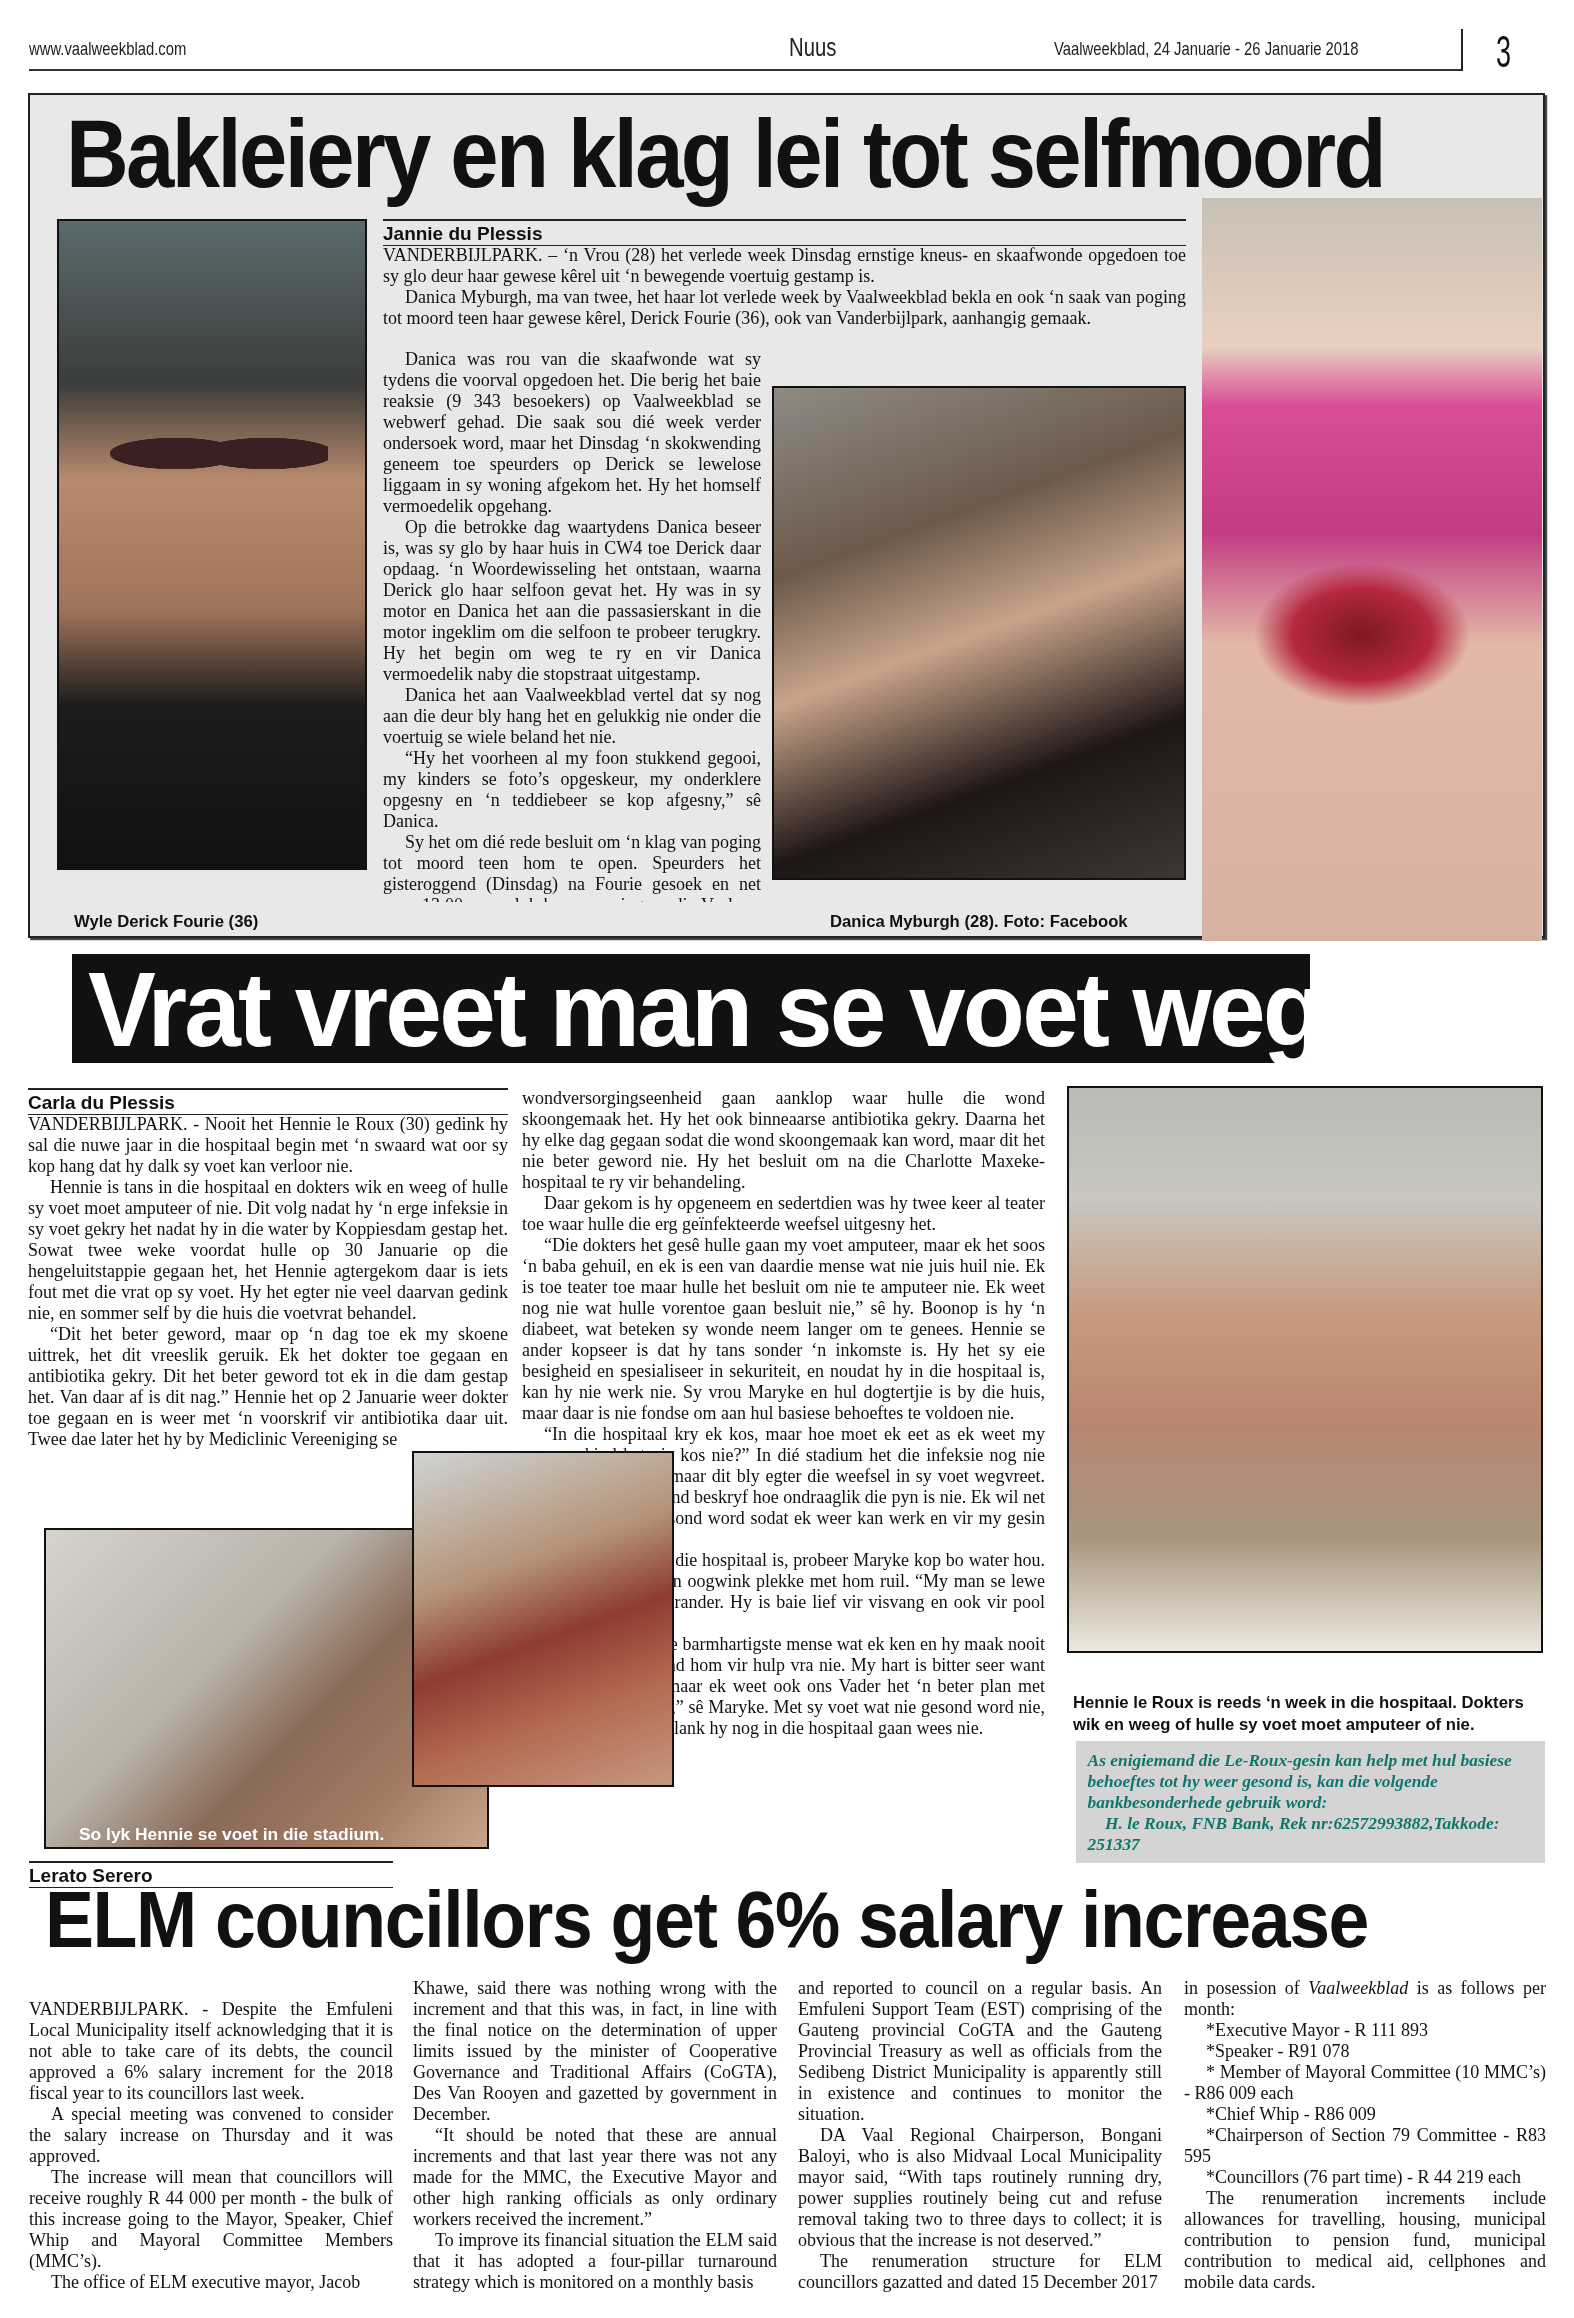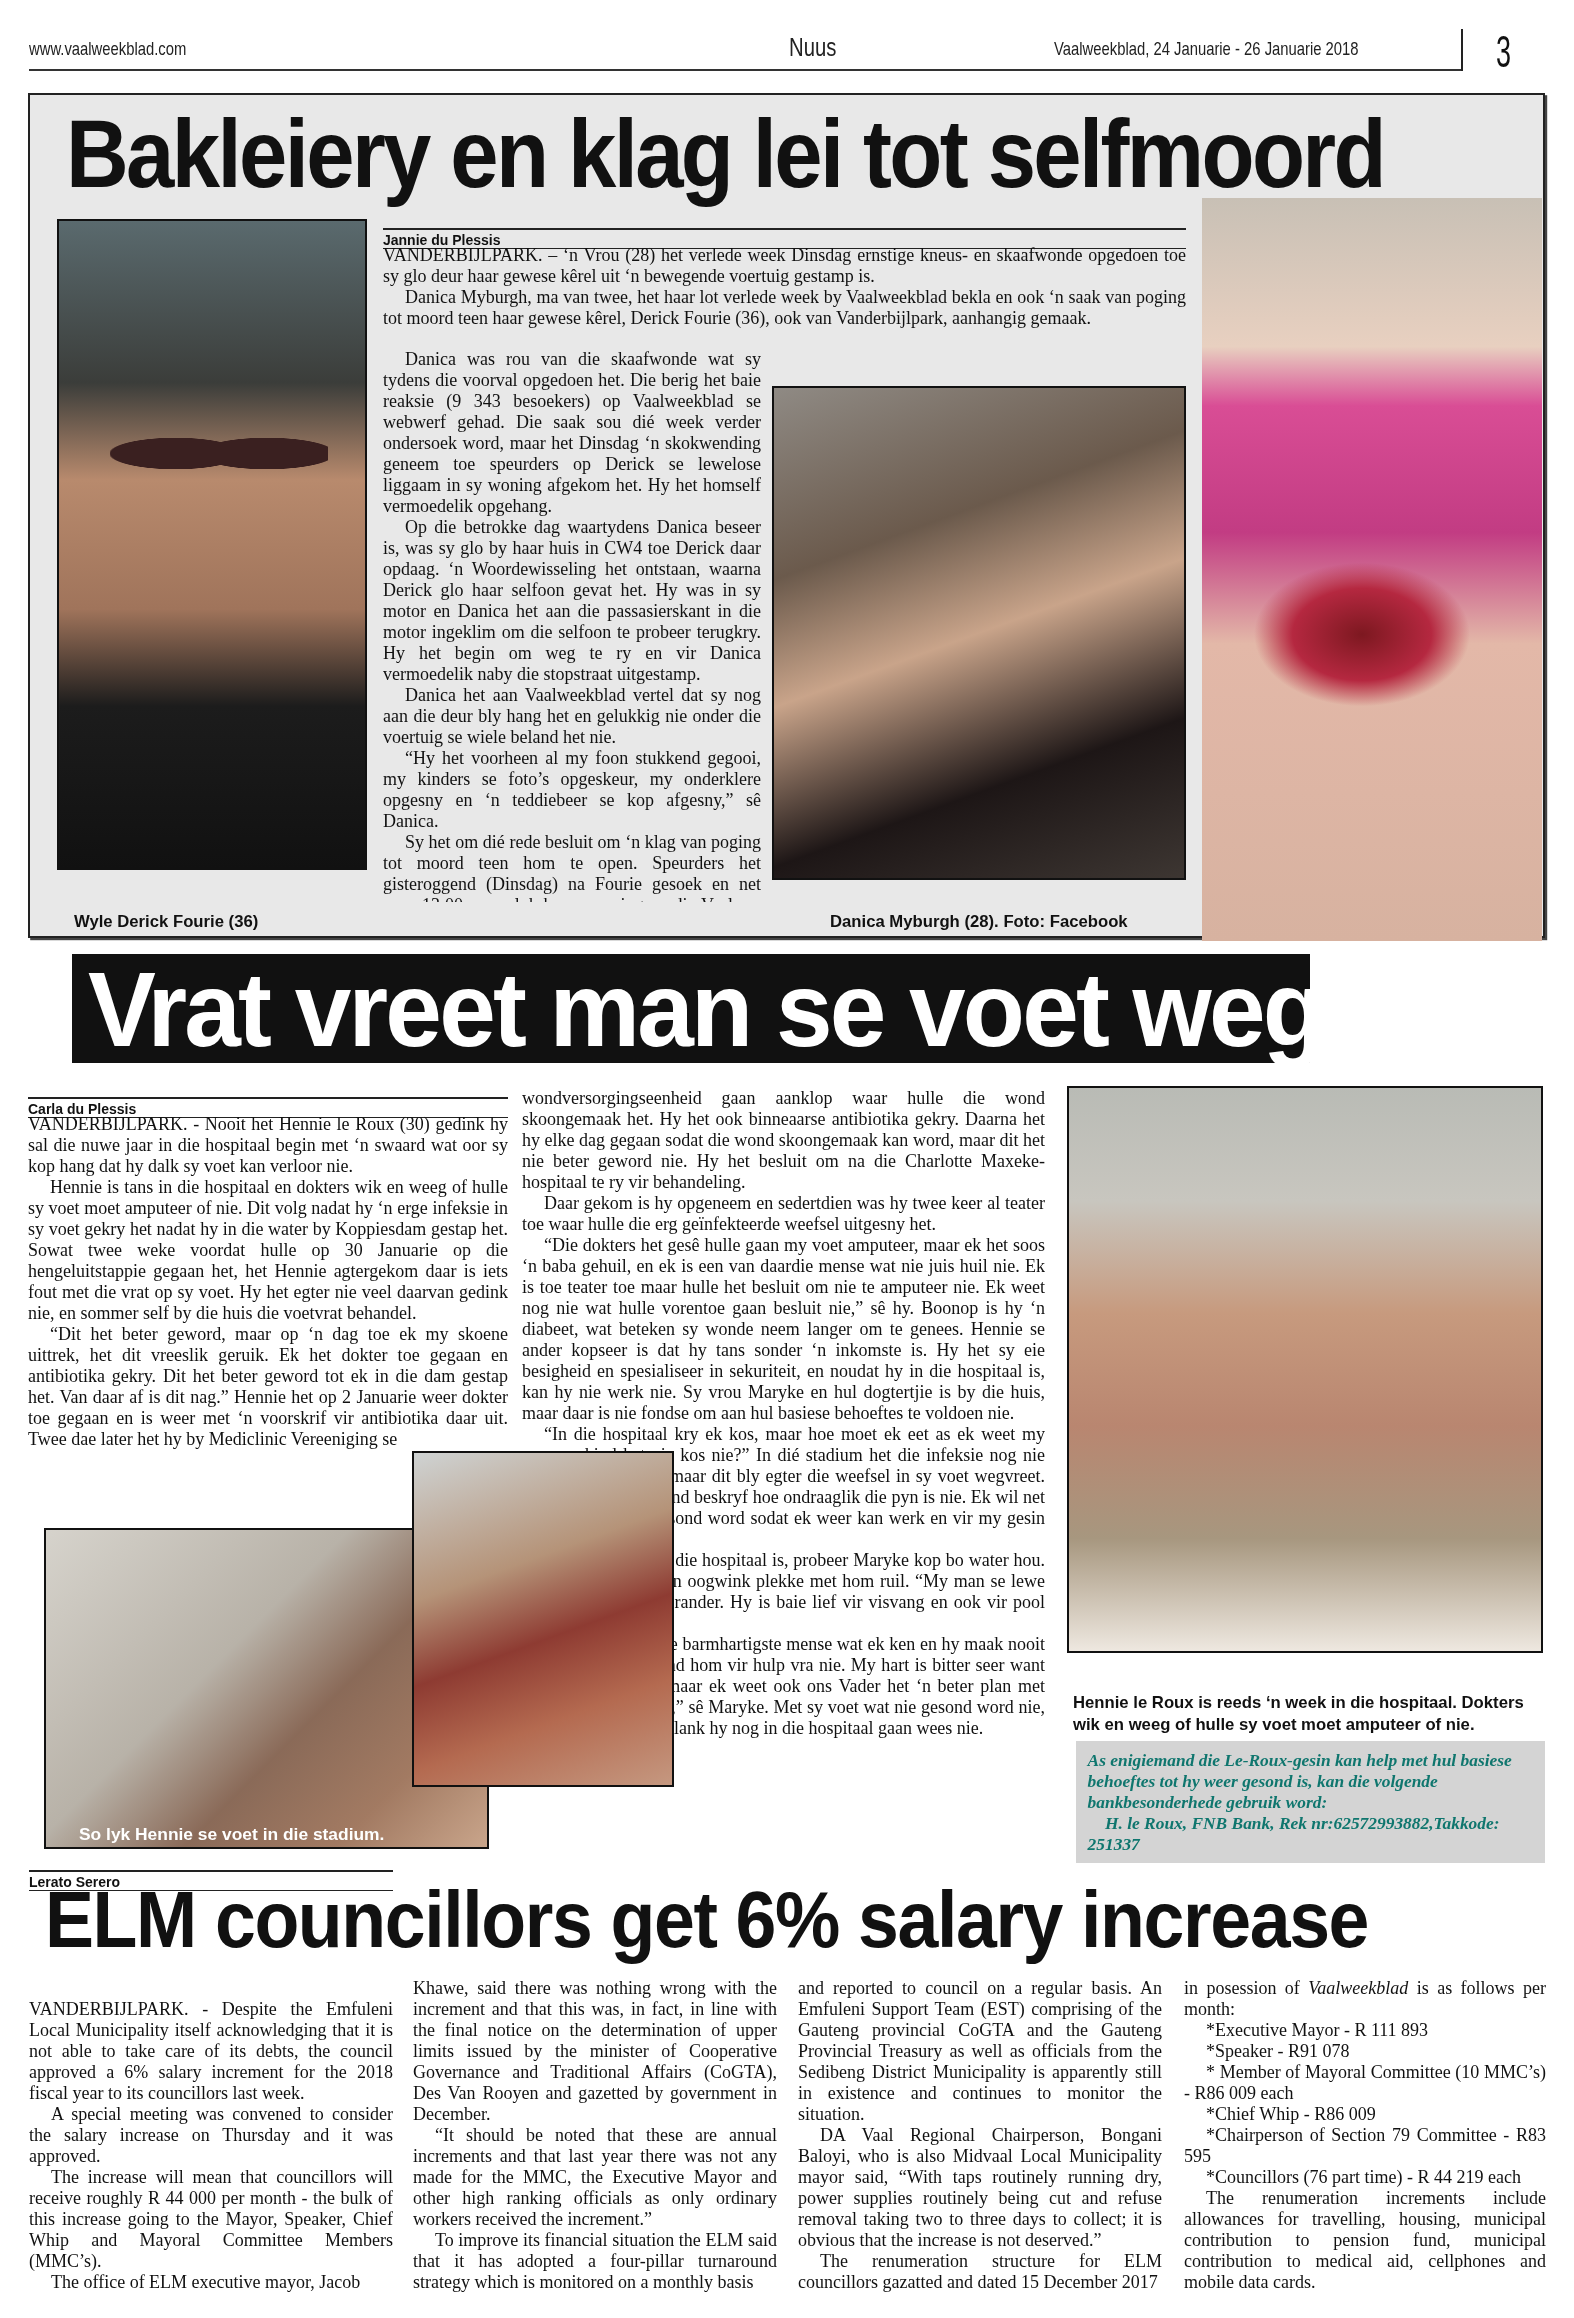--- a/index.html
+++ b/index.html
@@ -1,21 +1,21 @@
 <!DOCTYPE html>
 <html style="font-size:11.6px"><head>
 <meta charset="utf-8">
 <style>
   * { box-sizing: border-box; margin: 0; padding: 0; }
   body { width: 1574px; height: 2319px; background: #fff; position: relative; overflow: hidden; font-family: "Liberation Serif", serif; color: #111; }
   .abs { position: absolute; }
   .sans { font-family: "Liberation Sans", sans-serif; }
   .mast { font-family: "Liberation Sans", sans-serif; font-size: 19px; color: #222; transform: scaleX(0.78); transform-origin: left top; white-space: nowrap; }
   .headline { font-family: "Liberation Sans", sans-serif; font-weight: bold; letter-spacing: -2.9px; white-space: nowrap; }
-  .byline { font-family: "Liberation Sans", sans-serif; font-weight: bold; font-size: 14px; border-top: 2.2px solid #222; border-bottom: 1.5px solid #222; padding: 1.5px 0 0.7px; margin-top: 9px; }
+  .byline { font-family: "Liberation Sans", sans-serif; font-weight: bold; font-size: 19px; border-top: 2.2px solid #222; border-bottom: 1.5px solid #222; padding: 1.5px 0 0.7px; }
   .body { font-size: 18px; line-height: 21px; text-align: justify; }
   .body p { text-indent: 22px; }
   .body p.first { text-indent: 0; }
   .caption { font-family: "Liberation Sans", sans-serif; font-weight: bold; font-size: 16.7px; margin-top: 16px; }
   .photo { position: absolute; border: 2.2px solid #111; overflow: hidden; }
   em { font-style: italic; }
 </style>
 </head>
 <body>
 

